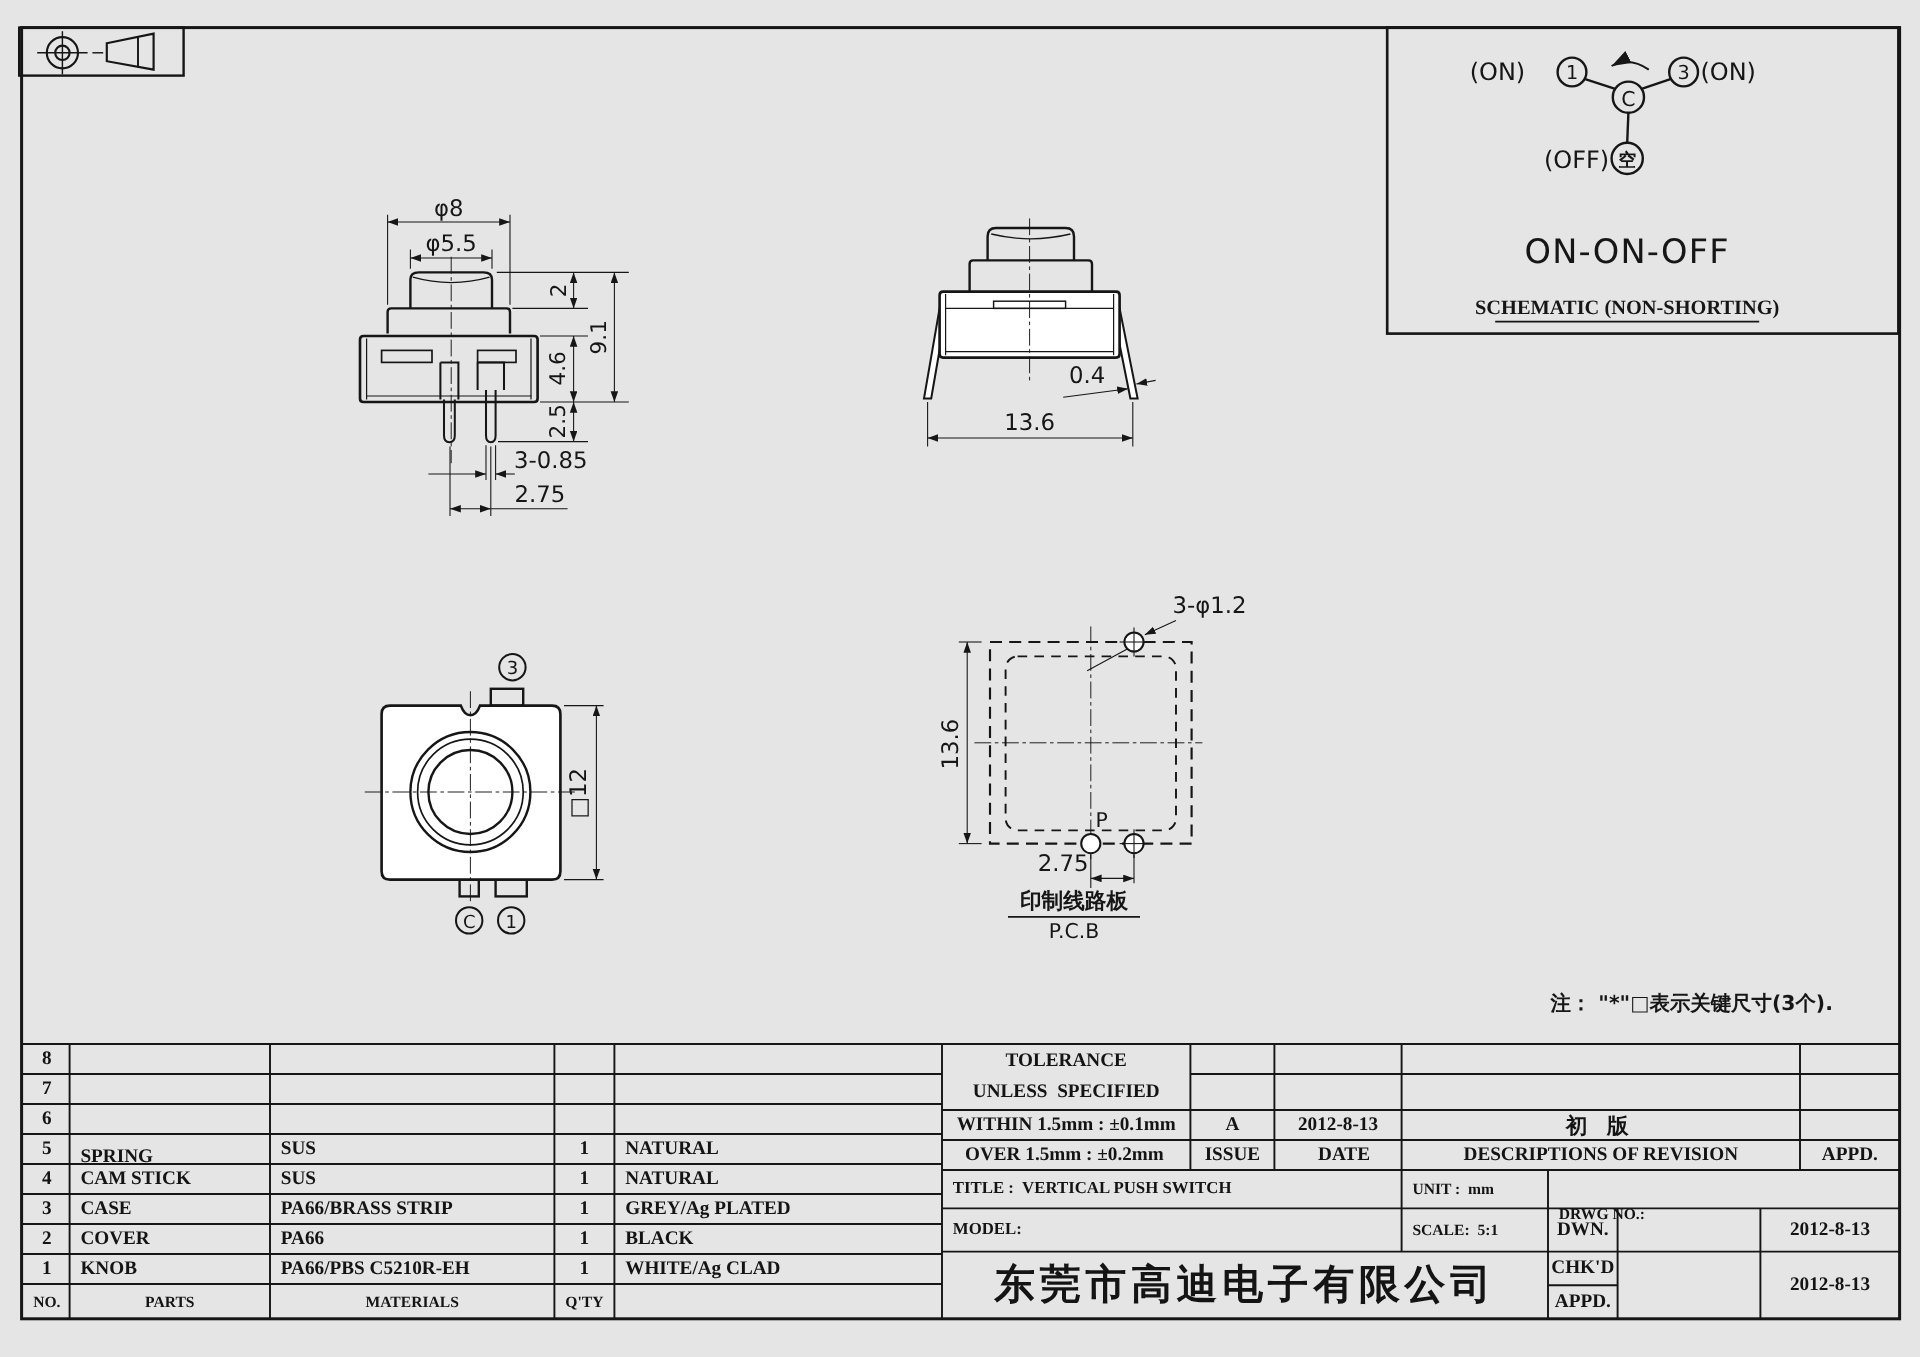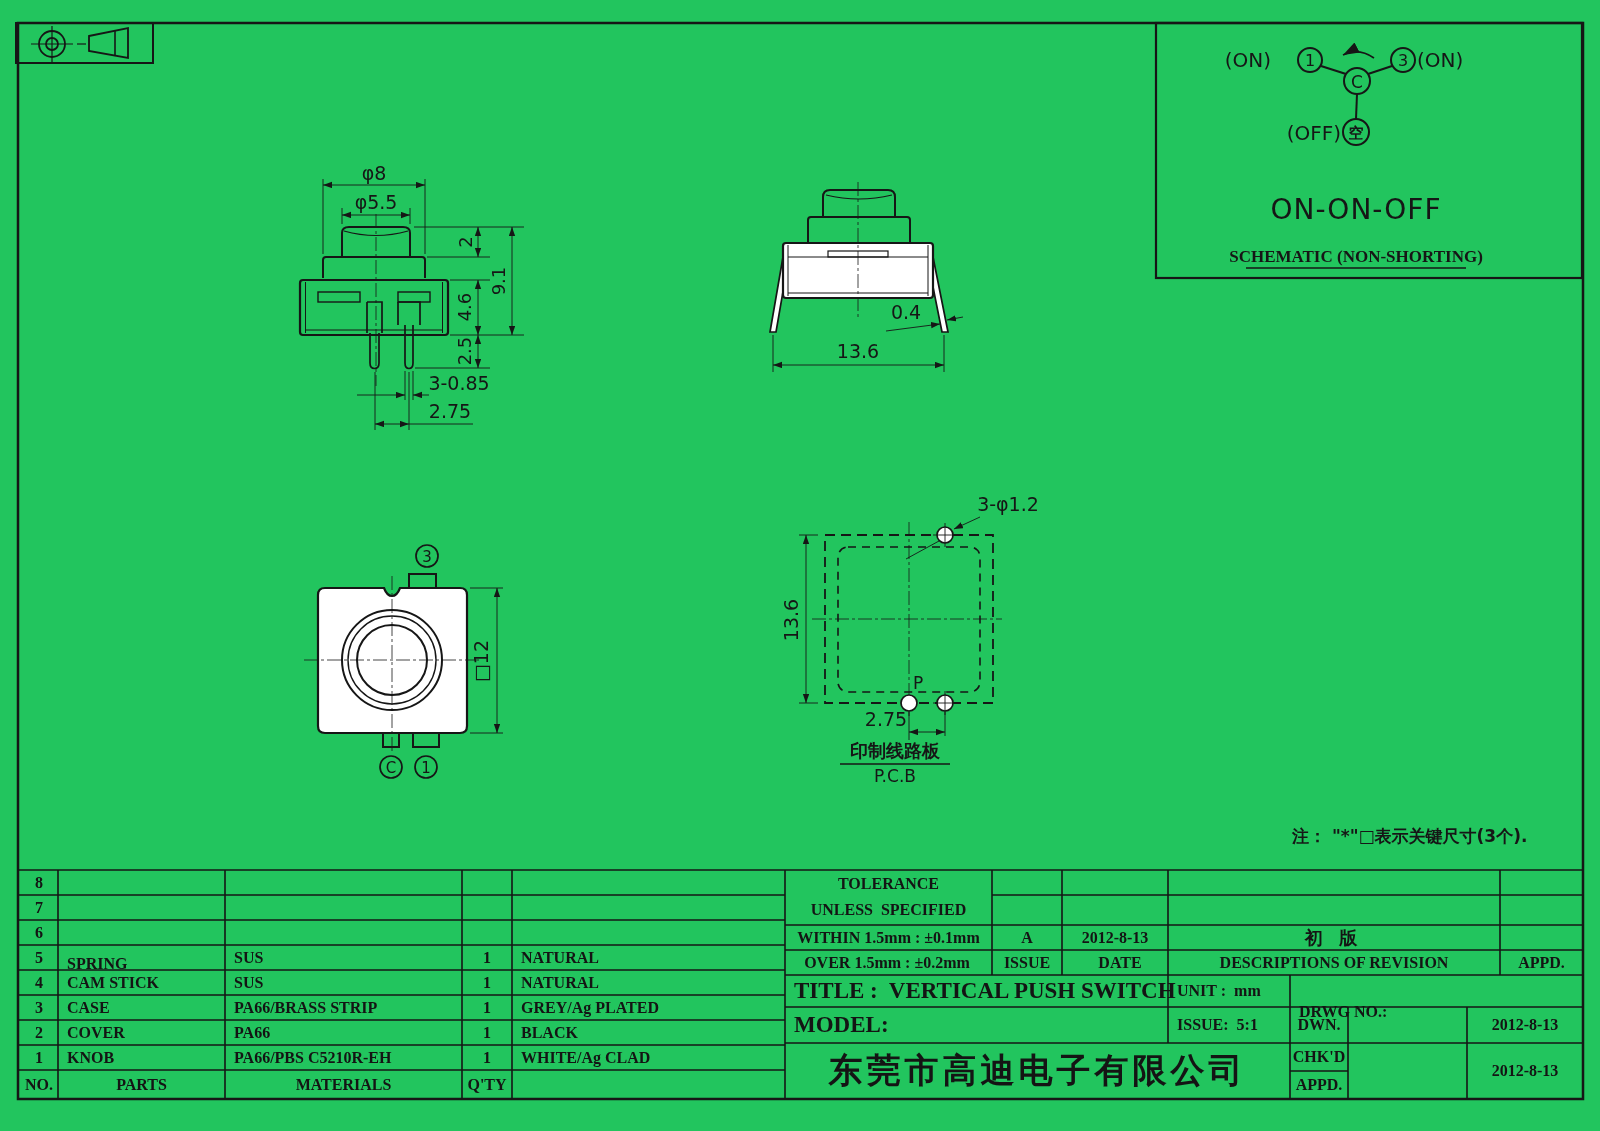--- a/index.html
+++ b/index.html
@@ -1,28 +1,28 @@
 <!DOCTYPE html>
 <html><head>
 <meta charset="utf-8">
 <style>
   html,body{margin:0;padding:0;background:#fff;}
-  #sheet{position:relative;width:1600px;height:1131px;background:#22c55e;overflow:hidden;
+  #sheet{position:relative;width:1600px;height:1131px;background:#e5e5e5;overflow:hidden;
          font-family:"Liberation Serif", serif;color:#141414;}
   svg{position:absolute;left:0;top:0;}
   svg text{fill:#161616;font-family:"DejaVu Sans", sans-serif;}
   .serifb{font-family:"Liberation Serif", serif;font-weight:bold;}
   .cell{position:absolute;display:flex;align-items:center;
         font:bold 16px "Liberation Serif", serif;color:#141414;white-space:pre;}
   .center{justify-content:center;text-align:center;}
   .left{padding-left:9px;}
   .big-cjk{font-size:34px;letter-spacing:4px;}
   .rev-cjk{font-size:18px;letter-spacing:6px;}
-  .t18{font-size:23px;font-family:Liberation Serif, serif;}
-  .t17{font-size:16px;}
+  .t18{font-size:14px;font-family:Liberation Serif, serif;}
+  .t17{font-size:13px;}
 </style>
 </head>
 <body>
 
 <div id="sheet">
 
 <svg width="1600" height="1131" viewBox="0 0 1600 1131">
   <defs>
     <marker id="ah" markerWidth="11" markerHeight="8" refX="10" refY="3.5" orient="auto-start-reverse">
       <path d="M0,0 L10,3.5 L0,7 Z" fill="#161616"></path>
@@ -271,21 +271,21 @@
   <div class="cell center" style="left:992px;top:950px;width:70px;height:25px;">ISSUE</div>
   <div class="cell center" style="left:1062px;top:950px;width:116px;height:25px;">DATE</div>
   <div class="cell center" style="left:1168px;top:950px;width:332px;height:25px;">DESCRIPTIONS OF REVISION</div>
   <div class="cell center" style="left:1500px;top:950px;width:83px;height:25px;">APPD.</div>
 
   <div class="cell left t18" style="left:785px;top:975px;width:383px;height:32px;">TITLE :  VERTICAL PUSH SWITCH</div>
   <div class="cell left t17" style="left:1168px;top:975px;width:122px;height:32px;">UNIT :  mm</div>
   <div class="cell left t17" style="left:1290px;top:975px;width:293px;height:32px;margin-top:21px;">DRWG NO.:</div>
 
   <div class="cell left t18" style="left:785px;top:1007px;width:383px;height:36px;">MODEL:</div>
-  <div class="cell left t17" style="left:1168px;top:1007px;width:122px;height:36px;">ISSUE:  5:1</div>
+  <div class="cell left t17" style="left:1168px;top:1007px;width:122px;height:36px;">SCALE:  5:1</div>
   <div class="cell center" style="left:1290px;top:1007px;width:58px;height:36px;">DWN.</div>
   <div class="cell center" style="left:1467px;top:1007px;width:116px;height:36px;">2012-8-13</div>
 
   <div class="cell center big-cjk" style="left:785px;top:1043px;width:505px;height:56px;">东莞市高迪电子有限公司</div>
   <div class="cell center" style="left:1290px;top:1043px;width:58px;height:28px;">CHK'D</div>
   <div class="cell center" style="left:1290px;top:1071px;width:58px;height:28px;">APPD.</div>
   <div class="cell center" style="left:1467px;top:1043px;width:116px;height:56px;">2012-8-13</div>
 </div>
 
 </div>

